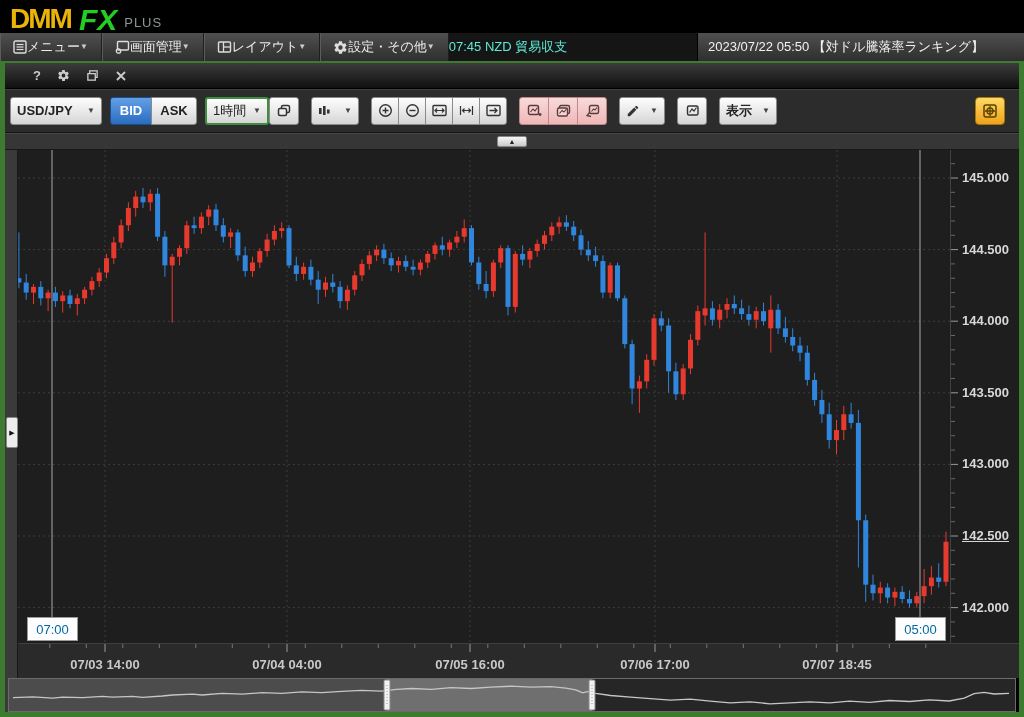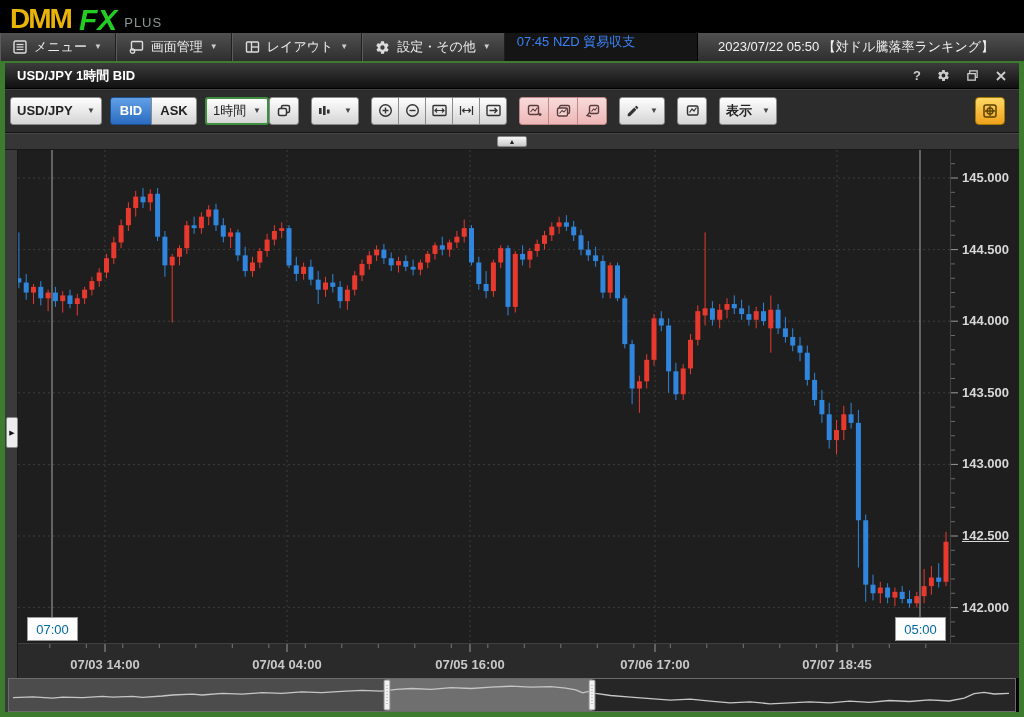--- a/index.html
+++ b/index.html
@@ -6,24 +6,24 @@
 html,body{width:1024px;height:717px;overflow:hidden;background:#000;font-family:"Liberation Sans",sans-serif}
 .root{position:relative;width:1024px;height:717px;background:#000}
 .abs{position:absolute}
 
 .logobar{left:0;top:0;width:1024px;height:33px;display:flex;align-items:flex-end;padding-left:10px}
 .logo-dmm{color:#eab308;font-size:28px;font-weight:900;letter-spacing:-2px;line-height:.95}
 .logo-fx{color:#22ce22;font-size:30px;font-weight:900;font-style:italic;margin-left:8px;line-height:.9}
 .logo-plus{color:#8f9696;font-size:13px;margin-left:7px;padding-bottom:3px;letter-spacing:1px}
 
 .menubar{left:0;top:33px;width:1024px;height:28px;display:flex;background:linear-gradient(#505050,#2e2e2e)}
-.menu-item{display:flex;align-items:center;gap:7px;padding:0 13px;color:#eee;font-size:13px;border-right:1px solid #1e1e1e;box-shadow:inset 1px 0 0 #5c5c5c;white-space:nowrap;cursor:default}
+.menu-item{display:flex;align-items:center;padding:0 13px;color:#eee;font-size:13px;border-right:1px solid #1e1e1e;box-shadow:inset 1px 0 0 #5c5c5c;white-space:nowrap;cursor:default}
 .caret{font-size:8px;color:#ccc;line-height:1}
-.ticker{flex:1;background:#151515;color:#3b82f6;font-size:13px;display:flex;align-items:flex-start;padding-left:12px;border-right:1px solid #000;white-space:nowrap}
-.infopanel{width:326px;background:linear-gradient(#505050,#2e2e2e);color:#f2f2f2;font-size:13px;display:flex;align-items:center;justify-content:flex-end;padding-right:30px;white-space:nowrap}
+.ticker{flex:1;background:#151515;color:#5eead4;font-size:13px;display:flex;align-items:center;border-right:1px solid #000;white-space:nowrap}
+.infopanel{width:326px;background:linear-gradient(#505050,#2e2e2e);color:#f2f2f2;font-size:13px;display:flex;align-items:center;justify-content:center;padding-right:30px;white-space:nowrap}
 
 .frame{left:0;top:61px;width:1024px;height:656px;border:5px solid #3d7c2e;border-top-width:2px;pointer-events:none}
 
 .titlebar{left:5px;top:63px;width:1014px;height:26px;background:linear-gradient(#3c3c3c,#101010);display:flex;align-items:center;padding:0 12px;border-bottom:1px solid #000}
 .title{color:#fff;font-weight:bold;font-size:13px;flex:1}
 .win-ico{margin-left:16px;display:flex;align-items:center;color:#ccc;font-size:13px;font-weight:bold}
 
 .toolbar{left:5px;top:89px;width:1014px;height:44px;background:#2c2c2c;box-shadow:inset 0 1px 0 #404040;border-bottom:1px solid #141414;display:flex;align-items:center;padding-left:5px}
 .tbtn{display:inline-flex;align-items:center;justify-content:center;height:28px;background:linear-gradient(#fefefe,#d5d5d5);border:1px solid #8a8a8a;border-radius:3px;color:#222;font-size:13px;font-weight:bold;gap:5px;padding:0 6px}
 .sel{justify-content:space-between}
@@ -109,21 +109,20 @@
     </div>
     <div class="ticker">
       <span>07:45  NZD  貿易収支</span>
     </div>
     <div class="infopanel">
       <span>2023/07/22 05:50 【対ドル騰落率ランキング】</span>
     </div>
   </div>
 
   <div class="abs titlebar">
-    <span class="title">USD/JPY 1時間 BID</span>
     <span class="win-ico">?</span>
     <span class="win-ico">
         <svg width="13" height="13" viewBox="0 0 24 24">
           <path fill="#ccc" d="M19.4 13c.04-.33.06-.66.06-1s-.02-.67-.06-1l2.1-1.6a.5.5 0 0 0 .12-.65l-2-3.46a.5.5 0 0 0-.61-.22l-2.47 1a7.3 7.3 0 0 0-1.73-1L14.44 2.4A.5.5 0 0 0 13.94 2h-4a.5.5 0 0 0-.5.42l-.37 2.65a7.3 7.3 0 0 0-1.73 1l-2.47-1a.5.5 0 0 0-.61.22l-2 3.46a.5.5 0 0 0 .12.65L4.58 11c-.04.33-.06.66-.06 1s.02.67.06 1l-2.1 1.6a.5.5 0 0 0-.12.65l2 3.46c.14.24.42.33.61.22l2.47-1c.53.4 1.11.74 1.73 1l.37 2.65a.5.5 0 0 0 .5.42h4a.5.5 0 0 0 .5-.42l.37-2.65a7.3 7.3 0 0 0 1.73-1l2.47 1c.24.1.5 0 .61-.22l2-3.46a.5.5 0 0 0-.12-.65L19.4 13zm-7.46 2.5a3.5 3.5 0 1 1 0-7 3.5 3.5 0 0 1 0 7z"></path>
         </svg>
       </span>
     <span class="win-ico">
         <svg width="13" height="13" viewBox="0 0 14 14">
           <rect x="4" y="2" width="8" height="7" fill="none" stroke="#ccc" stroke-width="1.4"></rect>
           <rect x="2" y="5" width="8" height="7" fill="#2a2a2a" stroke="#ccc" stroke-width="1.4"></rect>

